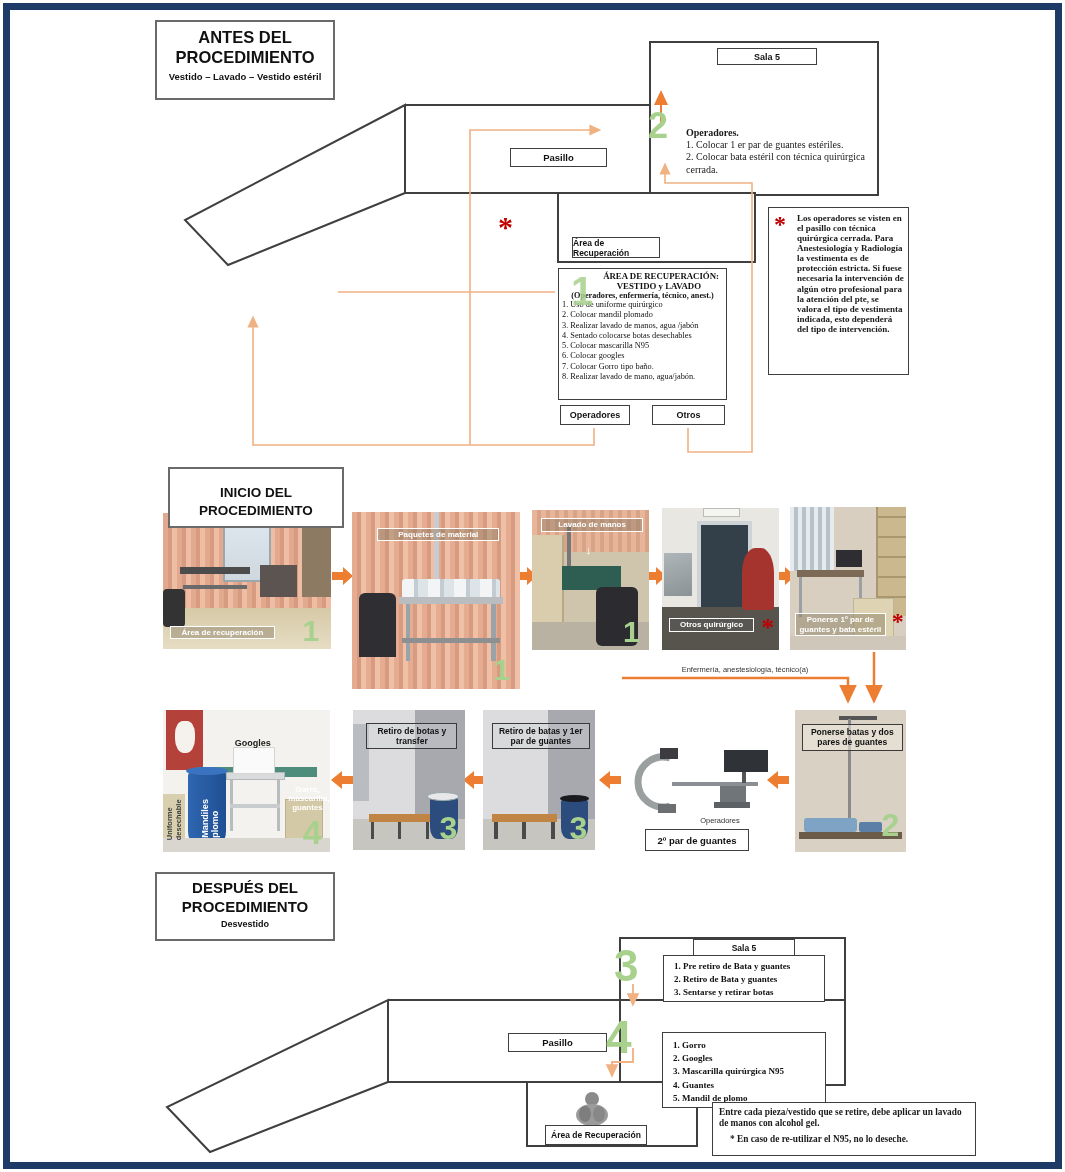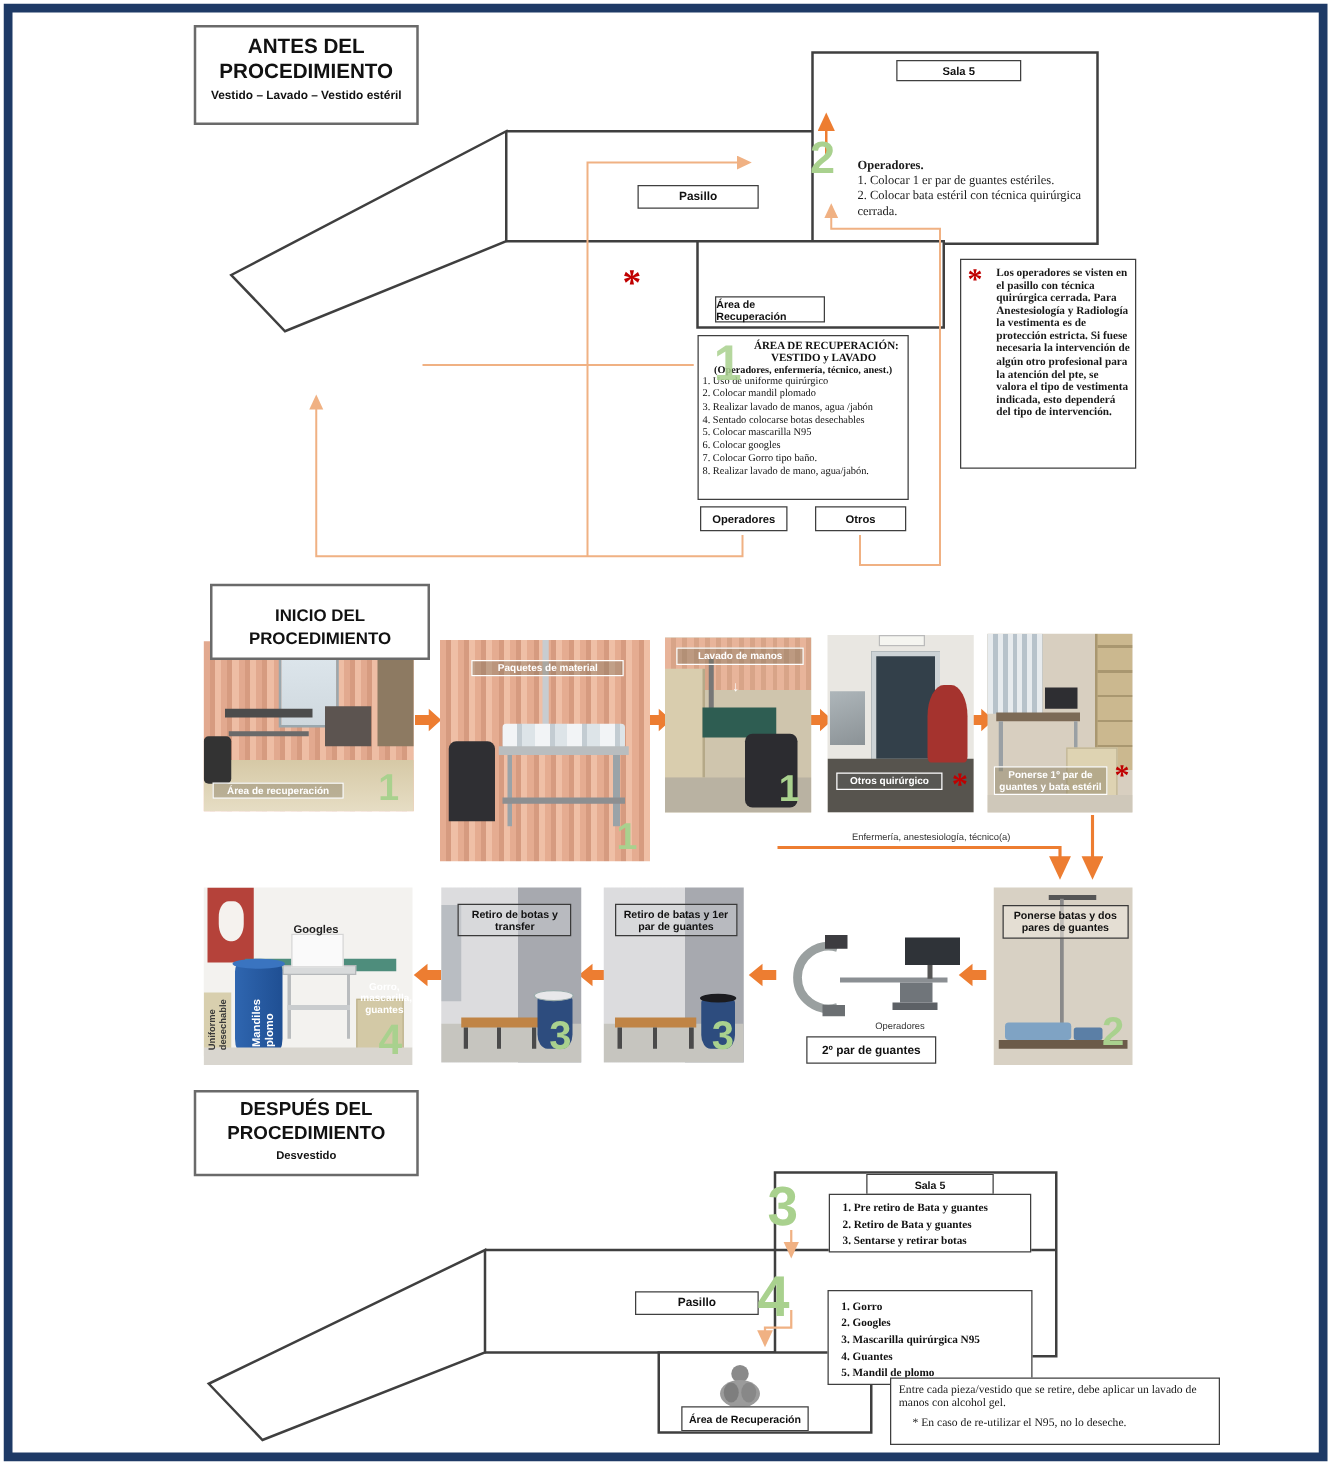--- a/index.html
+++ b/index.html
@@ -335,20 +335,20 @@
       <circle cx="20" cy="9" r="7" fill="#8a8a8a"></circle>
       <ellipse cx="20" cy="25" rx="16" ry="11" fill="#9b9b9b"></ellipse>
       <ellipse cx="13" cy="24" rx="6" ry="8" fill="#7e7e7e"></ellipse>
       <ellipse cx="27" cy="24" rx="6" ry="8" fill="#888888"></ellipse>
     </svg>
   </div>
   <div class="lbox" style="left:545px;top:1125px;width:100px;height:18px;font-size:8.5px;">
     <span>Área de Recuperación</span>
   </div>
 
-  <div class="lbox serif" style="left:712px;top:1102px;width:262px;height:52px;align-items:flex-start;justify-content:flex-start;font-weight:normal;">
+  <div class="lbox serif" style="left:712px;top:1102px;width:262px;height:52px;align-items:flex-start;justify-content:flex-start;font-weight:bold;">
     <div style="padding:4px 6px;font-size:9.3px;line-height:1.2;color:#1a1a1a;">
       <div>Entre cada pieza/vestido que se retire, debe aplicar un lavado de manos con alcohol gel.</div>
       <div style="margin-top:5px;margin-left:11px;">*   En caso de re-utilizar el N95, no lo deseche.</div>
     </div>
   </div>
 
 </div>
 
 </body></html>

